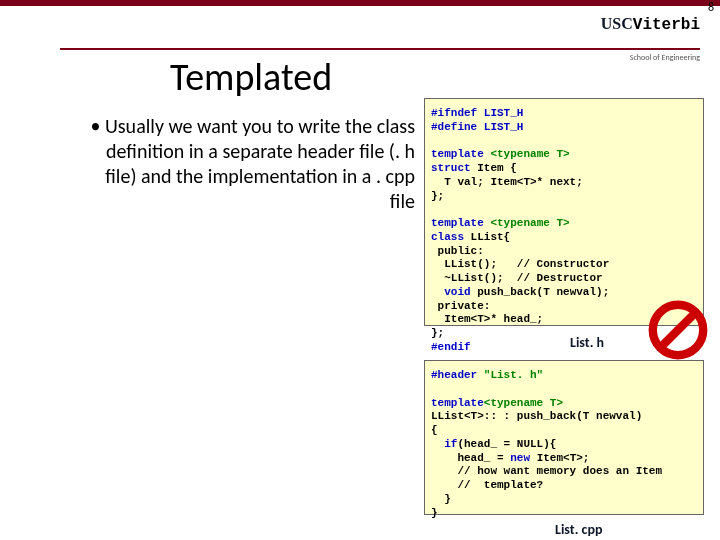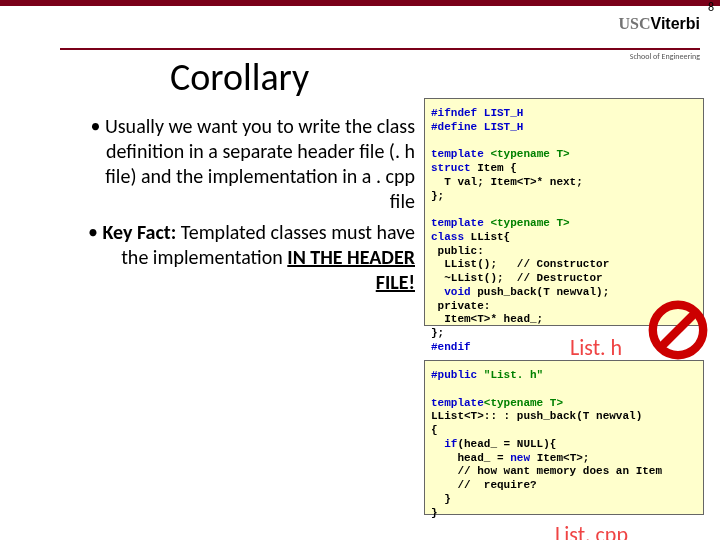--- a/index.html
+++ b/index.html
@@ -27,22 +27,22 @@
     position: absolute;
     top: 14px; right: 20px;
     text-align: right;
     font-size: 10px;
     color: #666;
   }
   .logo-main {
     font-size: 16px;
     font-weight: bold;
   }
-  .logo-usc { color: #737373; font-family: Georgia, serif; }
-  .logo-vit { color: #000; font-family: Liberation Sans, sans-serif; }
+  .logo-usc { color: #0f172a; font-family: Georgia, serif; }
+  .logo-vit { color: #000; font-family: Liberation Mono, monospace; }
   .logo-sub { font-size: 8px; color: #555; margin-top: 18px; }
   .hr2 {
     position: absolute;
     top: 48px; left: 60px; right: 20px;
     height: 2px;
     background: #7a0019;
   }
   .title {
     position: absolute;
     top: 54px; left: 170px;
@@ -76,23 +76,23 @@
     white-space: pre;
     color: #000;
     font-weight: bold;
   }
   #code1 { top: 98px; height: 228px; }
   #code2 { top: 360px; height: 155px; }
   .kw-blue { color: #0000cc; }
   .kw-green { color: #008000; }
   .code-label {
     position: absolute;
-    font-size: 22px;
-    color: #ef4444;
-    font-weight: normal;
+    font-size: 14px;
+    color: #0f172a;
+    font-weight: bold;
   }
   #lab1 { top: 334px; left: 570px; }
   #lab2 { top: 521px; left: 555px; }
   .forbidden {
     position: absolute;
     top: 300px; left: 648px;
     width: 60px; height: 60px;
     z-index: 5;
   }
   .forbidden svg { width: 100%; height: 100%; }
@@ -105,25 +105,24 @@
 
 <div class="logo-area">
   <div class="logo-main">
     <span class="logo-usc">USC</span><span class="logo-vit">Viterbi</span>
   </div>
   <div class="logo-sub">School of Engineering</div>
 </div>
 
 <div class="hr2"></div>
 
-<div class="title">Corollary</div>
+<div class="title">Templated</div>
 
 <ul class="bullets">
   <li>Usually we want you to write the class definition in a separate header file (. h file) and the implementation in a . cpp file</li>
-  <li><span class="b">Key Fact:</span><span>  Templated classes must have the implementation </span><span class="b u">IN THE HEADER FILE!</span></li>
 </ul>
 
 <div class="code-box" id="code1"><span class="kw-blue">#ifndef LIST_H</span>
 <span class="kw-blue">#define LIST_H</span>
 <span></span>
 <span class="kw-blue">template </span><span class="kw-green">&lt;typename T&gt;</span>
 <span class="kw-blue">struct</span><span> Item {</span>
 <span>  T val; Item&lt;T&gt;* next;</span>
 <span>};</span>
 <span></span>
@@ -133,29 +132,29 @@
 <span>  LList();   // Constructor</span>
 <span>  ~LList();  // Destructor</span>
 <span>  </span><span class="kw-blue">void</span><span> push_back(T newval);</span>
 <span> private:</span>
 <span>  Item&lt;T&gt;* head_;</span>
 <span>};</span>
 <span class="kw-blue">#endif</span></div>
 
 <div class="code-label" id="lab1">List. h</div>
 
-<div class="code-box" id="code2"><span class="kw-blue">#public </span><span class="kw-green">"List. h"</span>
+<div class="code-box" id="code2"><span class="kw-blue">#header </span><span class="kw-green">"List. h"</span>
 <span></span>
 <span class="kw-blue">template</span><span class="kw-green">&lt;typename T&gt;</span>
 <span>LList&lt;T&gt;:: : push_back(T newval)</span>
 <span>{</span>
 <span>  </span><span class="kw-blue">if</span><span>(head_ = NULL){</span>
 <span>    head_ = </span><span class="kw-blue">new</span><span> Item&lt;T&gt;;</span>
 <span>    // how want memory does an Item</span>
-<span>    //  require?</span>
+<span>    //  template?</span>
 <span>  }</span>
 <span>}</span></div>
 
 <div class="code-label" id="lab2">List. cpp</div>
 
 <div class="forbidden">
   <svg viewBox="0 0 100 100">
     <circle cx="50" cy="50" r="42" fill="none" stroke="#cc0000" stroke-width="14"></circle>
     <line x1="22" y1="78" x2="78" y2="22" stroke="#cc0000" stroke-width="14"></line>
   </svg>

